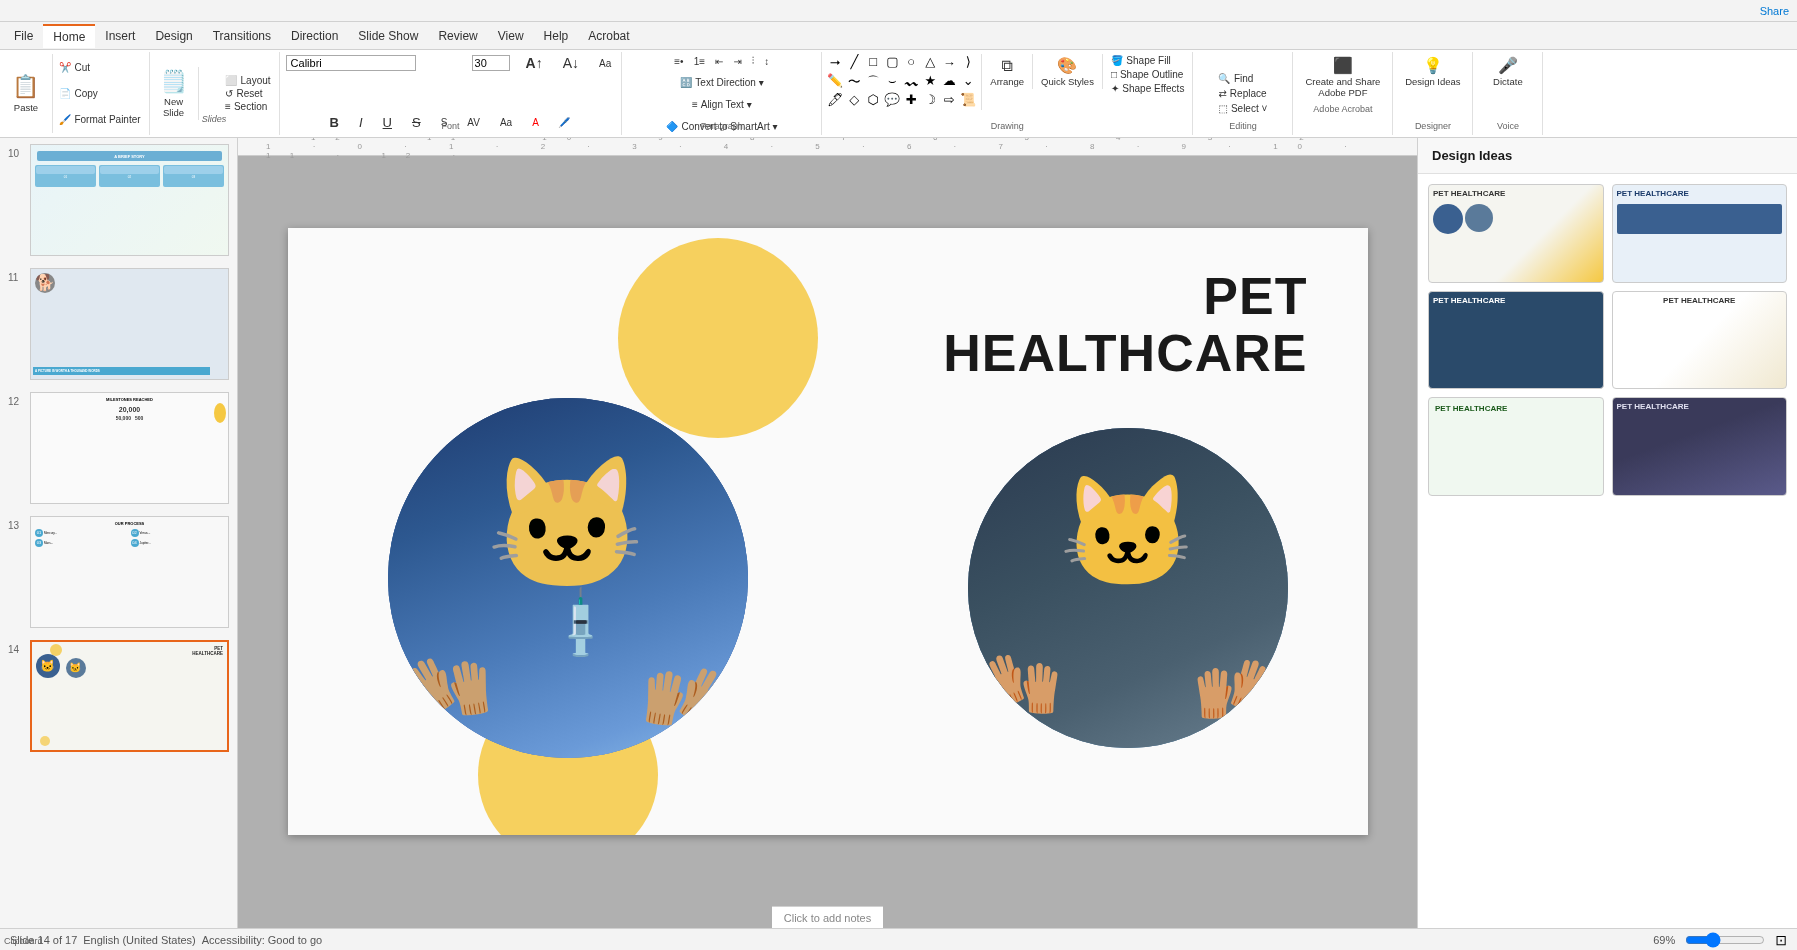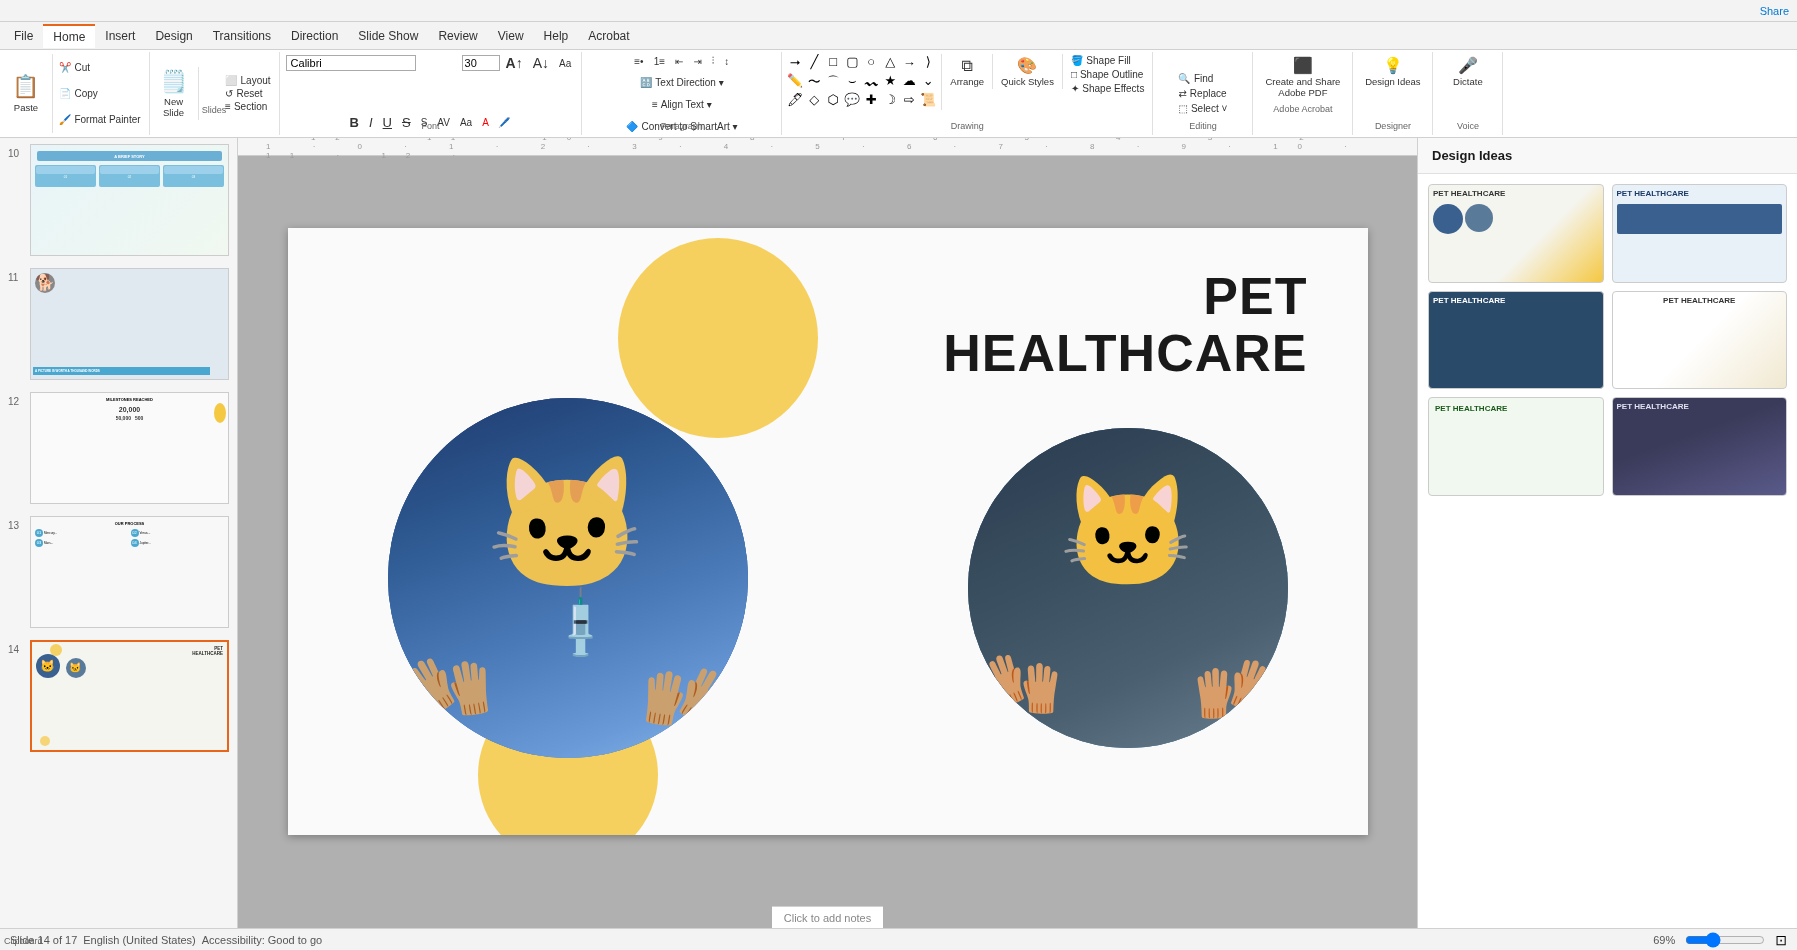--- a/index.html
+++ b/index.html
@@ -81,21 +81,21 @@
       gap: 3px;
       cursor: pointer;
       padding: 1px 4px;
       border-radius: 3px;
       font-size: 10px;
       color: #333;
       background: transparent;
       border: none;
       white-space: nowrap;
     }
-    .font-row { display: flex; align-items: center; gap: 2px; margin-bottom: 2px; }
+    .font-row { display: flex; align-items: center; gap: 12px; margin-bottom: 2px; }
     .font-input { border: 1px solid #d0d0d0; font-size: 11px; padding: 1px 4px; width: 140px; }
     .size-input { border: 1px solid #d0d0d0; font-size: 11px; padding: 1px 2px; width: 36px; margin-left: 44px; }
     .shape-icon { width: 18px; height: 18px; font-size: 13px; text-align: center; cursor: pointer; }
 
     
     .main-layout {
       display: flex;
       height: calc(950px - 22px - 28px - 88px - 22px);
       flex: 1;
     }
@@ -409,21 +409,21 @@
       </button>
       <button class="ribbon-small-btn">
         <span>↺</span>
         <span>Reset</span>
       </button>
       <button class="ribbon-small-btn">
         <span>≡</span>
         <span>Section</span>
       </button>
     </div>
-    <div style="position:absolute; bottom:20px; left:50%; transform:translateX(-50%); font-size:9px; color:#666;">Slides</div>
+    <div style="position:absolute; bottom:11px; left:50%; transform:translateX(-50%); font-size:9px; color:#666;font-style:italic;">Slides</div>
   </div>
 
   <div class="ribbon-group" style="min-width:210px; padding:2px 6px; position:relative;">
     <div class="font-row" style="margin-bottom:2px;">
       <input class="font-input" value="Calibri" style="width: 130px; font-size: 11px; border: 1px solid rgb(170, 170, 170); padding: 1px 4px;">
       <input class="size-input" value="30" style="width: 38px; font-size: 11px; border: 1px solid rgb(170, 170, 170); padding: 1px 2px;">
       <button class="ribbon-small-btn" style="font-size:14px; font-weight:bold;">A↑</button>
       <button class="ribbon-small-btn" style="font-size:14px;">A↓</button>
       <button class="ribbon-small-btn">Aa</button>
     </div>

